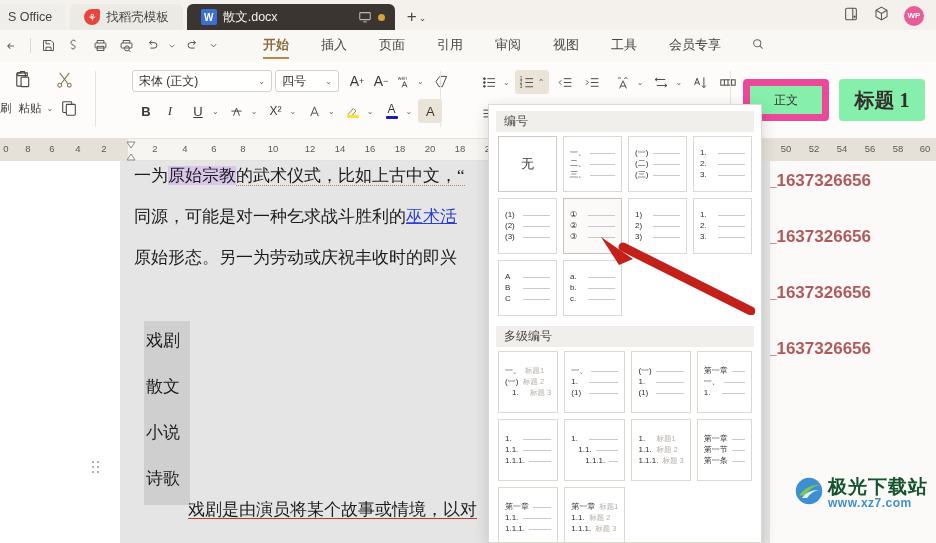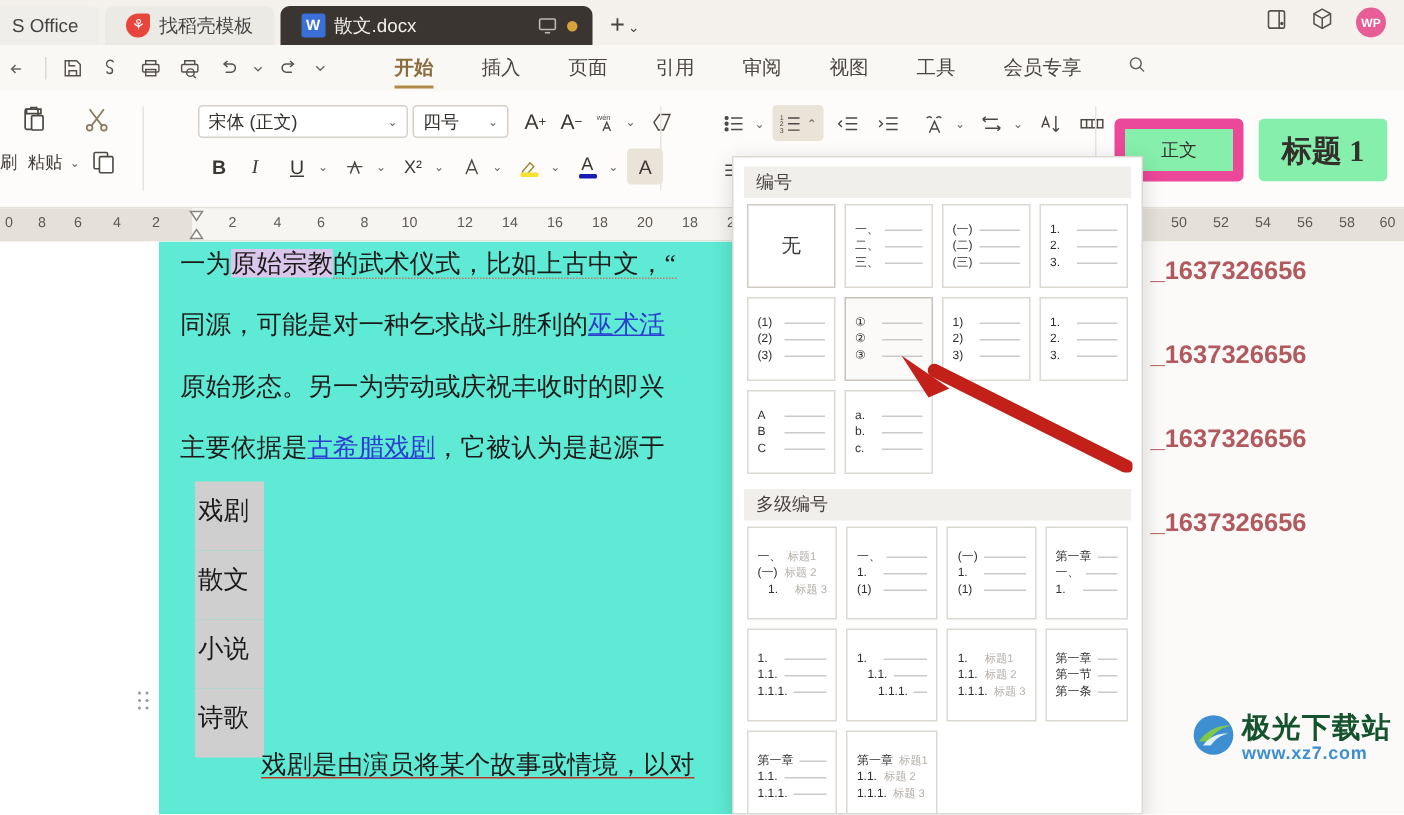--- a/index.html
+++ b/index.html
@@ -112,22 +112,22 @@
   .ruler .band-out { position:absolute; top:0; height:22px; background:#e6e1d8; }
   .ruler .tickl { position:absolute; top:4px; transform:translateX(-50%); }
   .marker { position:absolute; width:9px; height:7px; }
 
   
   .docarea {
     position:absolute; left:0; top:161px; width:936px; height:382px;
     background:#ffffff; overflow:hidden;
   }
   .page {
-    position:absolute; left:106px; top:0; width:650px; height:382px;
-    background:#5eead4;
+    position:absolute; left:120px; top:0; width:650px; height:382px;
+    background:#e5e5e5;
   }
   .ptext {
     font-family:"Liberation Serif","DejaVu Serif",serif;
     font-size:17px; color:#1b1b1b; white-space:nowrap;
     line-height:1;
   }
   .hl-purple { background:#d9c6ea; }
   .lnk { color:#2b3fd0; text-decoration:underline; }
   .gray-cell { background:#cfcfcf; }
   .redline { border-bottom:1px solid #c0392b; }
@@ -552,23 +552,20 @@
       </div>
 
       <div class="ptext" style="position:absolute;left:14px;top:47px;">
         <span>同源，可能是对一种乞求战斗胜利的</span><span class="lnk">巫术活</span>
       </div>
 
       <div class="ptext" style="position:absolute;left:14px;top:88px;">
         <span>原始形态。另一为劳动或庆祝丰收时的即兴</span>
       </div>
 
-      <div class="ptext" style="position:absolute;left:14px;top:129px;">
-        <span>主要依据是</span><span class="lnk">古希腊戏剧</span><span>，它被认为是起源于</span>
-      </div>
 
       <div class="gray-cell" style="position:absolute;left:24px;top:160px;width:46px;height:46px;">
         <span class="ptext" style="position:absolute;left:2px;top:11px;">戏剧</span>
       </div>
       <div class="gray-cell" style="position:absolute;left:24px;top:206px;width:46px;height:46px;">
         <span class="ptext" style="position:absolute;left:2px;top:11px;">散文</span>
       </div>
       <div class="gray-cell" style="position:absolute;left:24px;top:252px;width:46px;height:46px;">
         <span class="ptext" style="position:absolute;left:2px;top:11px;">小说</span>
       </div>

